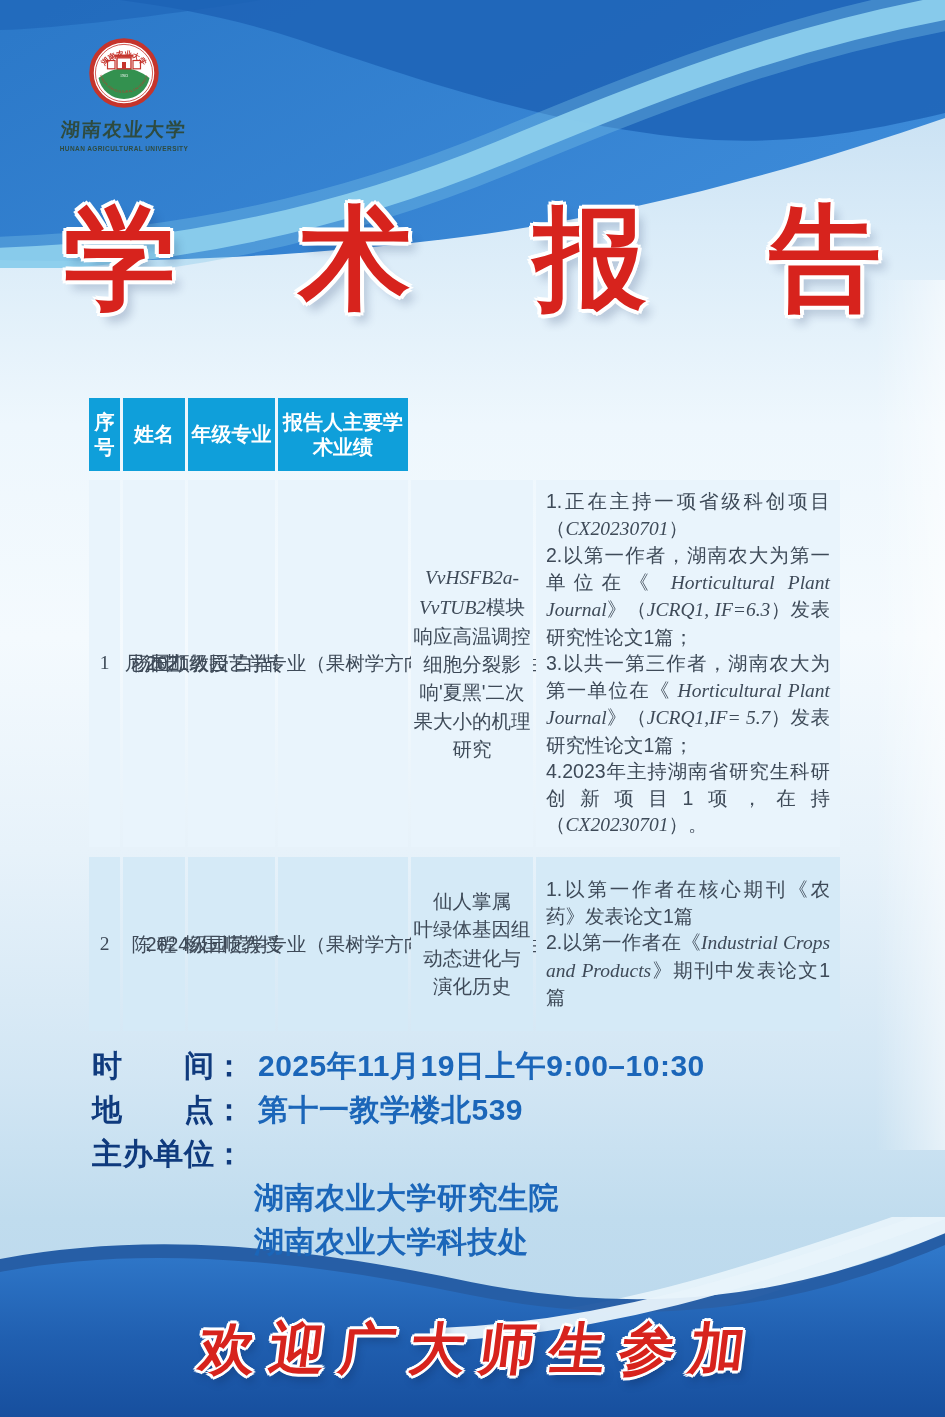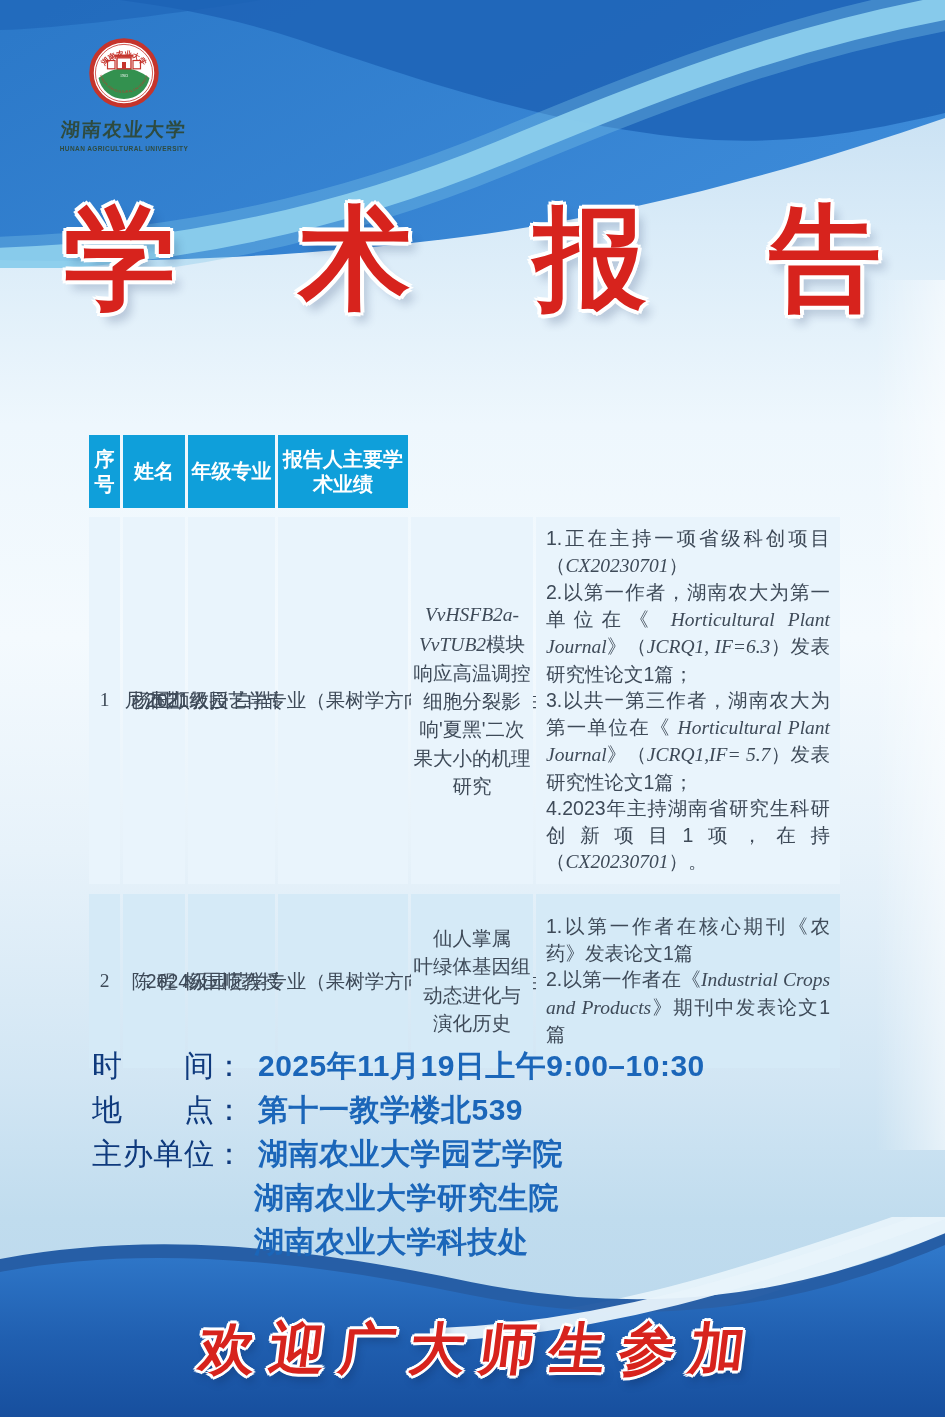--- a/index.html
+++ b/index.html
@@ -25,21 +25,21 @@
   .title{position:absolute;top:196px;left:0;width:100%;text-align:center;
     font-family:"DejaVu Serif","Liberation Serif",serif;font-weight:bold;
     font-size:112px;line-height:1.1;letter-spacing:42px;padding-left:42px;box-sizing:border-box;
     color:#d7231d;z-index:2;
     text-shadow:-3px -3px 0 #fff,3px -3px 0 #fff,-3px 3px 0 #fff,3px 3px 0 #fff,
       0 -4px 0 #fff,0 4px 0 #fff,-4px 0 0 #fff,4px 0 0 #fff,7px 9px 10px rgba(20,40,90,.22);}
   .issue{position:absolute;top:348px;left:0;width:100%;text-align:center;
     font-size:33px;font-weight:bold;letter-spacing:1px;color:#1b222e;z-index:2;}
 
   
-  .sched-table{position:absolute;left:89px;top:435px;width:751px;z-index:2;}
+  .sched-table{position:absolute;left:89px;top:398px;width:751px;z-index:2;}
   .t-grid{display:grid;grid-template-columns:31px 62px 87px 130px 122px 1fr;column-gap:3px;}
   .t-head{margin-bottom:9px;}
   .t-head .cell{background:#0f9fda;color:#ffffff;font-weight:bold;font-size:20px;
     min-height:73px;display:flex;align-items:center;justify-content:center;text-align:center;line-height:1.25;}
   .t-row{margin-bottom:10px;}
   .t-row .cell{display:flex;align-items:center;justify-content:center;text-align:center;
     color:#3e4a58;font-size:19.5px;line-height:1.45;}
   .row-1 .cell{background:#e9f4fc;min-height:326px;}
   .row-2 .cell{background:#d5eaf7;min-height:174px;}
   .cell-no{font-family:"Liberation Serif","DejaVu Serif",serif;font-size:20px;}
@@ -47,21 +47,21 @@
   .cell-topic{padding:0 2px;}
   .cell-topic .pre{white-space:pre-line;}
   .cell-ach{display:flex;align-items:center;}
   .cell-ach .inner{padding:8px 10px;text-align:justify;text-align-last:left;
     font-size:19.5px;line-height:1.36;width:100%;box-sizing:border-box;}
   .jrn{font-family:"Liberation Serif","DejaVu Serif",serif;font-style:italic;}
 
   
   .info{position:absolute;left:92px;top:1044px;z-index:2;}
   .info-row{height:44px;display:flex;align-items:center;font-size:30px;}
-  .ilabel{color:#0f3a7d;font-weight:normal;display:flex;align-items:center;}
+  .ilabel{color:#0f3a7d;font-weight:bold;display:flex;align-items:center;}
   .jspan{display:inline-block;width:122px;text-align:justify;text-align-last:justify;}
   .icolon{display:inline-block;min-width:26px;}
   .ivalue{color:#1b66b9;font-weight:bold;margin-left:14px;letter-spacing:.5px;}
 
   
   .welcome{position:absolute;top:1312px;left:0;width:100%;text-align:center;z-index:3;
     font-family:"DejaVu Serif","Liberation Serif",serif;font-weight:bold;font-size:56px;
     letter-spacing:14px;padding-left:14px;box-sizing:border-box;color:#d7231d;
     transform:skewX(-7deg);
     text-shadow:-2px -2px 0 #fff,2px -2px 0 #fff,-2px 2px 0 #fff,2px 2px 0 #fff,
@@ -195,21 +195,20 @@
           <span class="jspan">地点</span>
           <span class="icolon">：</span>
         </span>
       <span class="ivalue">第十一教学楼北539</span>
     </div>
     <div class="info-row">
       <span class="ilabel">
           <span class="jspan">主办单位</span>
           <span class="icolon">：</span>
         </span>
-      <span class="ivalue">湖南农业大学园艺学院</span>
     </div>
     <div class="info-row">
       <span class="ilabel">
           <span class="jspan"></span>
           <span class="icolon"></span>
         </span>
       <span class="ivalue">湖南农业大学研究生院</span>
     </div>
     <div class="info-row">
       <span class="ilabel">

